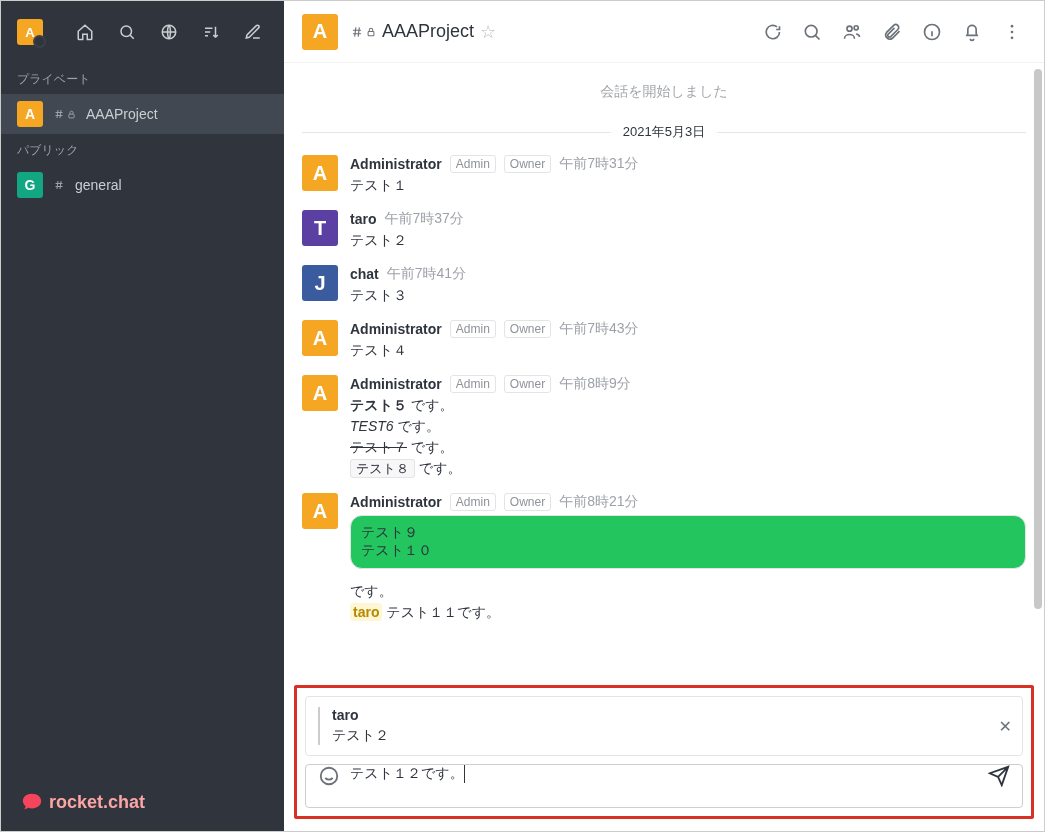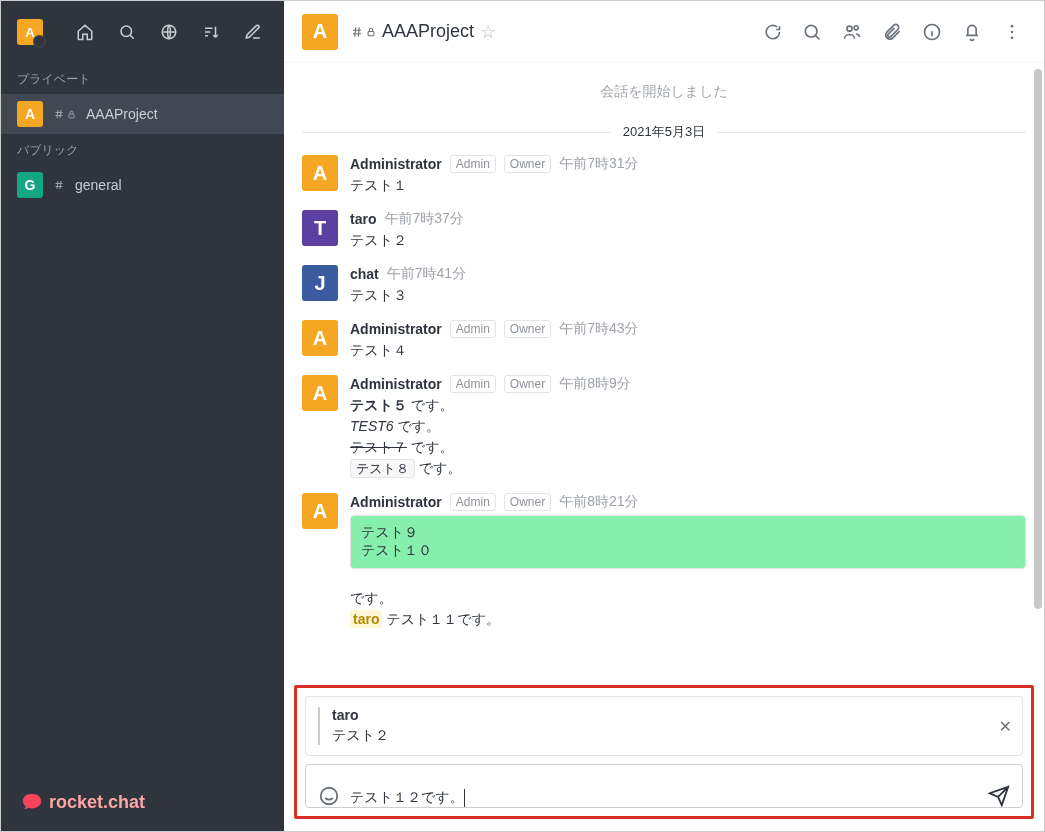--- a/index.html
+++ b/index.html
@@ -46,31 +46,31 @@
   .msg-avatar.blue { background: #3a5b9d; }
   .msg-content { flex: 1; min-width:0; }
   .msg-head { display: flex; align-items: center; gap: 8px; margin-bottom: 2px; }
   .msg-name { font-weight: 600; color: #2f343d; font-size: 14px; }
   .role-badge { font-size: 12px; color: #8f939a; border: 1px solid #e4e4e4; border-radius: 3px; padding: 1px 5px; background:#fff;}
   .msg-time { font-size: 14px; color: #9ea2a8; }
   .msg-text { font-size: 14px; color: #2f343d; line-height: 1.5; }
   .msg-text em { font-style: italic; text-align: right; }
   .msg-text s { text-decoration: line-through; }
   .inline-code { font-family: ui-monospace, Menlo, Consolas, monospace; background: #f7f7f7; border: 1px solid #e4e4e4; border-radius: 3px; padding: 1px 5px; font-size: 13px; }
-  .code-block { font-family: ui-monospace, Menlo, Consolas, monospace; background: #86efac; border: 1px solid #e4e4e4; border-radius: 4px; padding: 8px 10px; font-size: 14px; margin: 4px 0 19px; white-space: pre; color:#2f343d;}
+  .code-block { font-family: ui-monospace, Menlo, Consolas, monospace; background: #22c55e; border: 1px solid #e4e4e4; border-radius: 12px; padding: 8px 10px; font-size: 14px; margin: 4px 0 12px; white-space: pre; color:#2f343d;}
   .mention { background: #fff6d6; color: #b58900; font-weight: 600; padding: 1px 3px; border-radius: 3px; font-size:14px;}
 
   
   .composer-wrap { margin: 8px 10px 12px 10px; border: 3px solid #d93025; padding: 8px; border-radius:2px;}
   .quote-box { border: 1px solid #e4e4e4; border-radius: 4px; padding: 10px 12px; position: relative; margin-bottom: 8px; display:flex; }
   .quote-bar { width:2px; background:#ccc; margin-right:12px; }
   .quote-content .q-name { font-weight: 600; margin-bottom: 4px; font-size:14px;}
   .quote-content .q-text { font-size: 14px; color: #2f343d; }
   .quote-close { position: absolute; right: 10px; top: 50%; transform:translateY(-50%); color: #6c727a; cursor: pointer; font-size: 16px; }
-  .input-row { border: 1px solid #cfcfcf; border-radius: 4px; height: 44px; display: flex; align-items: flex-end; padding: 0 12px; gap: 10px; }
+  .input-row { border: 1px solid #cfcfcf; border-radius: 4px; height: 44px; display: flex; align-items: flex-start; padding: 0 12px; gap: 10px; }
   .input-row .emoji-icn { color: #6c727a; cursor: pointer; }
   .input-row .field { flex: 1; font-size: 14px; color: #2f343d; display:flex;align-items:center; }
   .input-row .caret { width:1px; height:18px; background:#2f343d; animation: blink 1s step-end infinite; }
   @keyframes blink { 50% { opacity:0; } }
   .input-row .send-icn { color: #2f343d; cursor: pointer; }
 
   .scroll-track { position:absolute; right:0; top:62px; width:12px; height:calc(100% - 62px); }
   .scroll-thumb { position:absolute; right:2px; top:6px; width:8px; height:540px; background:#c8c8c8; border-radius:4px; }
 
   svg { display:block; }

